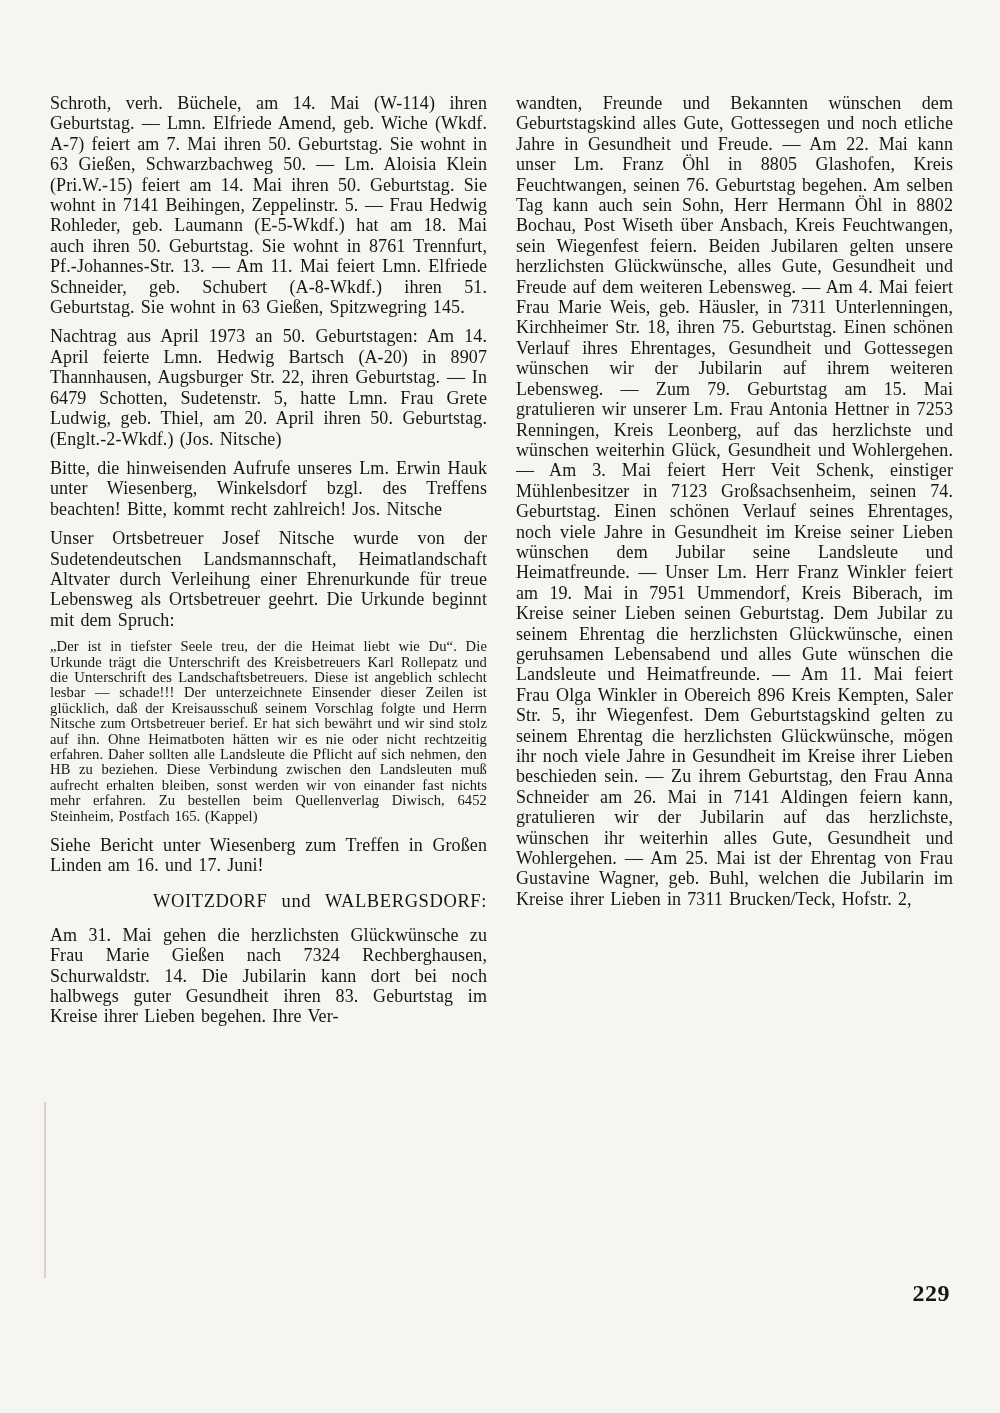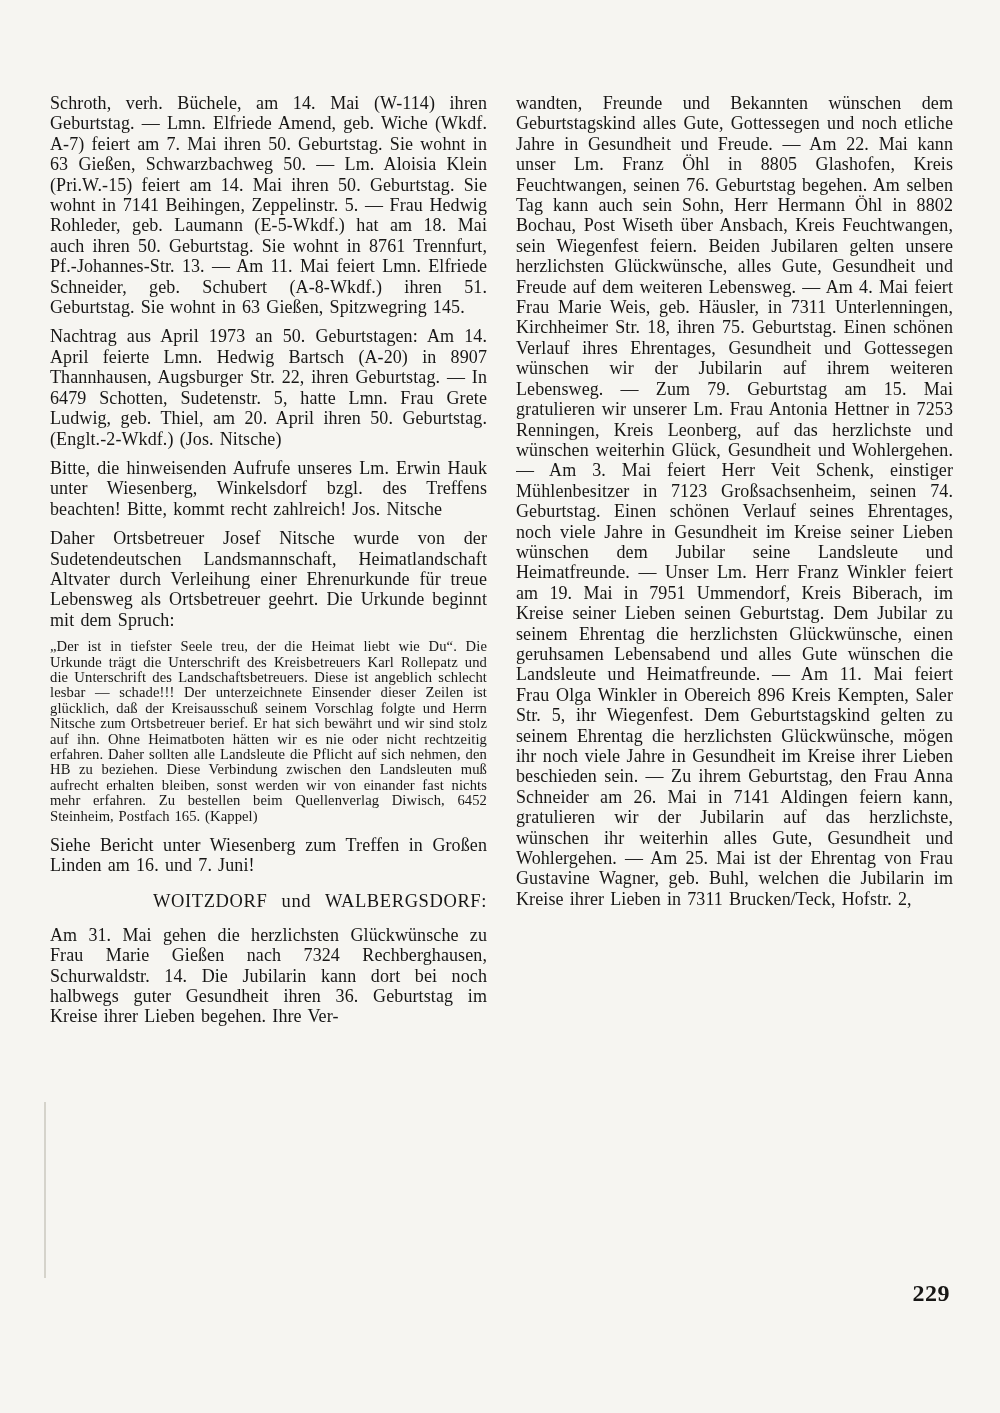--- a/index.html
+++ b/index.html
@@ -99,25 +99,25 @@
 <body>
 
 <div class="page">
 
   <div class="scan-artifact"></div>
 
   <div class="col col-left">
     <p class="para"><span class="b">Schroth,</span><span> verh. Büchele, am 14. Mai (W-114) ihren Geburtstag. — Lmn. </span><span class="b">Elfriede Amend,</span><span> geb. Wiche (Wkdf. A-7) feiert am 7. Mai ihren 50. Geburtstag. Sie wohnt in 63 Gießen, Schwarzbachweg 50. — Lm. </span><span class="b">Aloisia Klein</span><span> (Pri.W.-15) feiert am 14. Mai ihren 50. Geburtstag. Sie wohnt in 7141 Beihingen, Zeppelinstr. 5. — Frau </span><span class="b">Hedwig Rohleder,</span><span> geb. Laumann (E-5-Wkdf.) hat am 18. Mai auch ihren 50. Geburtstag. Sie wohnt in 8761 Trennfurt, Pf.-Johannes-Str. 13. — Am 11. Mai feiert Lmn. </span><span class="b">Elfriede Schneider,</span><span> geb. Schubert (A-8-Wkdf.) ihren 51. Geburtstag. Sie wohnt in 63 Gießen, Spitzwegring 145.</span></p>
     <p class="para"><span>Nachtrag aus April 1973 an 50. Geburtstagen: Am 14. April feierte Lmn. </span><span class="b">Hedwig Bartsch</span><span> (A-20) in 8907 Thannhausen, Augsburger Str. 22, ihren Geburtstag. — In 6479 Schotten, Sudetenstr. 5, hatte Lmn. Frau </span><span class="b">Grete Ludwig,</span><span> geb. Thiel, am 20. April ihren 50. Geburtstag. (Englt.-2-Wkdf.) (Jos. Nitsche)</span></p>
     <p class="para"><span>Bitte, die hinweisenden Aufrufe unseres Lm. Erwin Hauk unter Wiesenberg, Winkelsdorf bzgl. des Treffens beachten! Bitte, kommt recht zahlreich! Jos. Nitsche</span></p>
-    <p class="para"><span>Daher Ortsbetreuer </span><span class="b">Josef Nitsche</span><span> wurde von der Sudetendeutschen Landsmannschaft, Heimatlandschaft Altvater durch Verleihung einer Ehrenurkunde für treue Lebensweg als Ortsbetreuer geehrt. Die Urkunde beginnt mit dem Spruch:</span></p>
+    <p class="para"><span>Unser Ortsbetreuer </span><span class="b">Josef Nitsche</span><span> wurde von der Sudetendeutschen Landsmannschaft, Heimatlandschaft Altvater durch Verleihung einer Ehrenurkunde für treue Lebensweg als Ortsbetreuer geehrt. Die Urkunde beginnt mit dem Spruch:</span></p>
     <p class="para small-print"><span>„Der ist in tiefster Seele treu, der die Heimat liebt wie Du“. Die Urkunde trägt die Unterschrift des Kreisbetreuers Karl Rollepatz und die Unterschrift des Landschaftsbetreuers. Diese ist angeblich schlecht lesbar — schade!!! Der unterzeichnete Einsender dieser Zeilen ist glücklich, daß der Kreisausschuß seinem Vorschlag folgte und Herrn Nitsche zum Ortsbetreuer berief. Er hat sich bewährt und wir sind stolz auf ihn. Ohne Heimatboten hätten wir es nie oder nicht rechtzeitig erfahren. Daher sollten alle Landsleute die Pflicht auf sich nehmen, den HB zu beziehen. Diese Verbindung zwischen den Landsleuten muß aufrecht erhalten bleiben, sonst werden wir von einander fast nichts mehr erfahren. Zu bestellen beim Quellenverlag Diwisch, 6452 Steinheim, Postfach 165. (Kappel)</span></p>
-    <p class="para"><span>Siehe Bericht unter Wiesenberg zum Treffen in Großen Linden am 16. und 7. Juni!</span></p>
+    <p class="para"><span>Siehe Bericht unter Wiesenberg zum Treffen in Großen Linden am 16. und 17. Juni!</span></p>
     <h2 class="section-heading"><span class="b">WOITZDORF und WALBERGSDORF:</span></h2>
-    <p class="para"><span>Am 31. Mai gehen die herzlichsten Glückwünsche zu Frau </span><span class="b">Marie Gießen</span><span> nach 7324 Rechberghausen, Schurwaldstr. 14. Die Jubilarin kann dort bei noch halbwegs guter Gesundheit ihren 36. Geburtstag im Kreise ihrer Lieben begehen. Ihre Ver-</span></p>
+    <p class="para"><span>Am 31. Mai gehen die herzlichsten Glückwünsche zu Frau </span><span class="b">Marie Gießen</span><span> nach 7324 Rechberghausen, Schurwaldstr. 14. Die Jubilarin kann dort bei noch halbwegs guter Gesundheit ihren 83. Geburtstag im Kreise ihrer Lieben begehen. Ihre Ver-</span></p>
   </div>
 
   <div class="col col-right">
     <p class="para"><span>wandten, Freunde und Bekannten wünschen dem Geburtstagskind alles Gute, Gottessegen und noch etliche Jahre in Gesundheit und Freude. — Am 22. Mai kann unser Lm. </span><span class="b">Franz Öhl</span><span> in 8805 Glashofen, Kreis Feuchtwangen, seinen 76. Geburtstag begehen. Am selben Tag kann auch sein Sohn, Herr Hermann Öhl in 8802 Bochau, Post Wiseth über Ansbach, Kreis Feuchtwangen, sein Wiegenfest feiern. Beiden Jubilaren gelten unsere herzlichsten Glückwünsche, alles Gute, Gesundheit und Freude auf dem weiteren Lebensweg. — Am 4. Mai feiert Frau </span><span class="b">Marie Weis,</span><span> geb. Häusler, in 7311 Unterlenningen, Kirchheimer Str. 18, ihren 75. Geburtstag. Einen schönen Verlauf ihres Ehrentages, Gesundheit und Gottessegen wünschen wir der Jubilarin auf ihrem weiteren Lebensweg. — Zum 79. Geburtstag am 15. Mai gratulieren wir unserer Lm. Frau </span><span class="b">Antonia Hettner</span><span> in 7253 Renningen, Kreis Leonberg, auf das herzlichste und wünschen weiterhin Glück, Gesundheit und Wohlergehen. — Am 3. Mai feiert Herr </span><span class="b">Veit Schenk,</span><span> einstiger Mühlenbesitzer in 7123 Großsachsenheim, seinen 74. Geburtstag. Einen schönen Verlauf seines Ehrentages, noch viele Jahre in Gesundheit im Kreise seiner Lieben wünschen dem Jubilar seine Landsleute und Heimatfreunde. — Unser Lm. Herr </span><span class="b">Franz Winkler</span><span> feiert am 19. Mai in 7951 Ummendorf, Kreis Biberach, im Kreise seiner Lieben seinen Geburtstag. Dem Jubilar zu seinem Ehrentag die herzlichsten Glückwünsche, einen geruhsamen Lebensabend und alles Gute wünschen die Landsleute und Heimatfreunde. — Am 11. Mai feiert Frau </span><span class="b">Olga Winkler</span><span> in Obereich 896 Kreis Kempten, Saler Str. 5, ihr Wiegenfest. Dem Geburtstagskind gelten zu seinem Ehrentag die herzlichsten Glückwünsche, mögen ihr noch viele Jahre in Gesundheit im Kreise ihrer Lieben beschieden sein. — Zu ihrem Geburtstag, den Frau </span><span class="b">Anna Schneider</span><span> am 26. Mai in 7141 Aldingen feiern kann, gratulieren wir der Jubilarin auf das herzlichste, wünschen ihr weiterhin alles Gute, Gesundheit und Wohlergehen. — Am 25. Mai ist der Ehrentag von Frau </span><span class="b">Gustavine Wagner,</span><span> geb. Buhl, welchen die Jubilarin im Kreise ihrer Lieben in 7311 Brucken/Teck, Hofstr. 2,</span></p>
   </div>
 
 
   <div class="page-number">229</div>
 
 </div>

